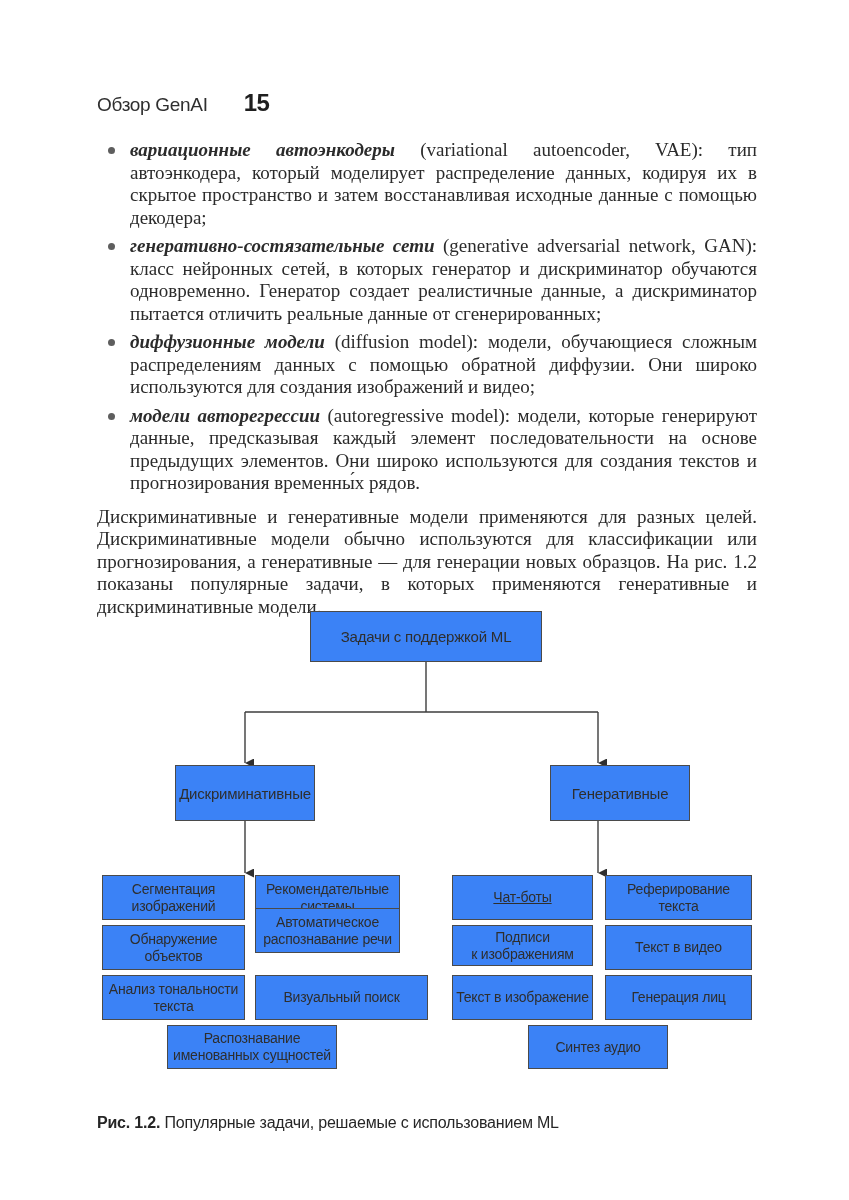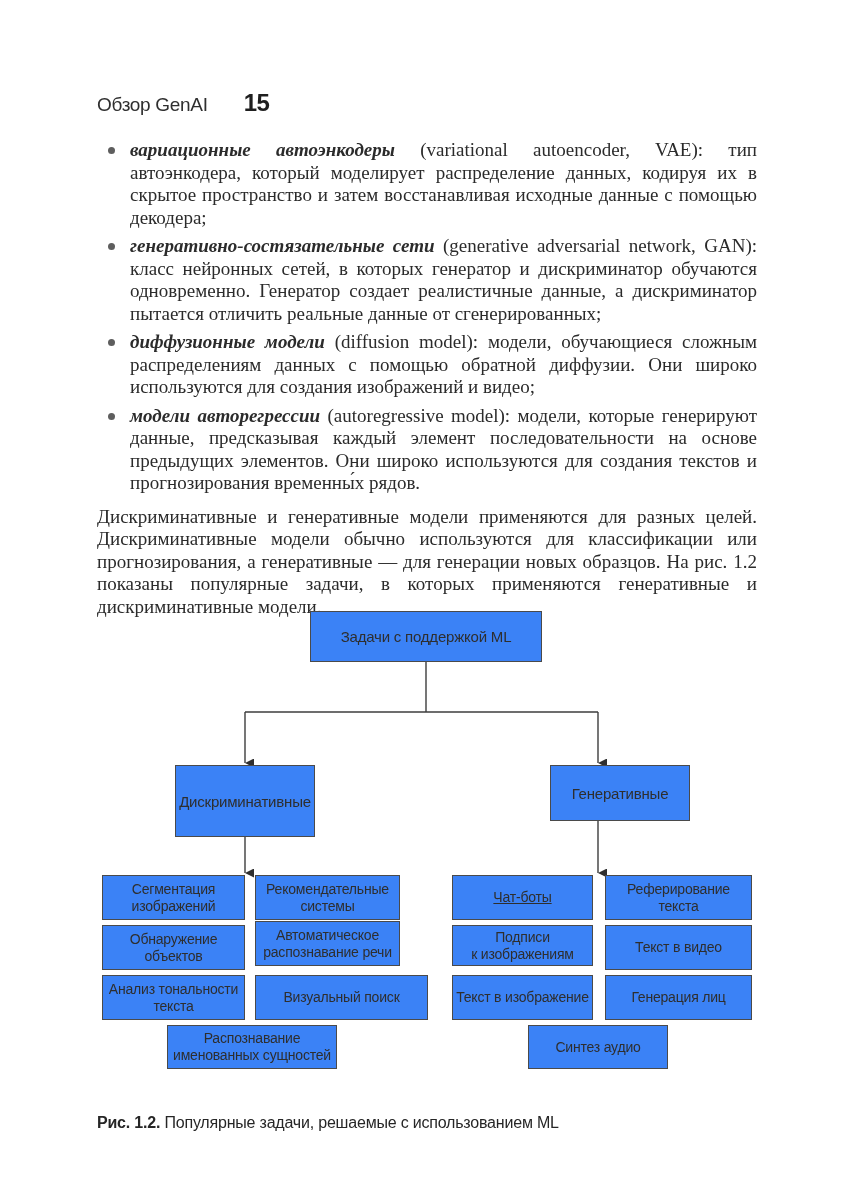--- a/index.html
+++ b/index.html
@@ -31,26 +31,26 @@
     position:absolute;left:95px;top:605px;width:660px;height:470px;
     font-family:"Liberation Sans",sans-serif;color:#2e2e2e;
   }
   .figure svg{position:absolute;left:0;top:0;}
   .node{
     position:absolute;border:1.4px solid #4a4a4a;background:#3b82f6;box-sizing:border-box;
     display:flex;align-items:center;justify-content:center;text-align:center;
     font-size:14px;line-height:17px;white-space:pre-line;letter-spacing:-0.2px;
   }
   .n-root{left:215px;top:6px;width:232px;height:51px;font-size:15px;}
-  .n-disc{left:80px;top:160px;width:140px;height:72px;font-size:15px;}
+  .n-disc{left:80px;top:160px;width:140px;height:56px;font-size:15px;}
   .n-gen{left:455px;top:160px;width:140px;height:56px;font-size:15px;}
   .d1{left:7px;top:270px;width:143px;height:45px;}
   .d2{left:160px;top:270px;width:145px;height:45px;}
   .d3{left:7px;top:320px;width:143px;height:45px;}
-  .d4{left:160px;top:316px;width:145px;height:45px;}
+  .d4{left:160px;top:303px;width:145px;height:45px;}
   .d5{left:7px;top:370px;width:143px;height:45px;}
   .d6{left:160px;top:370px;width:173px;height:45px;text-align:center;}
   .d7{left:72px;top:420px;width:170px;height:44px;}
   .g1{left:357px;top:270px;width:141px;height:45px;text-decoration:underline;}
   .g2{left:510px;top:270px;width:147px;height:45px;}
   .g3{left:357px;top:320px;width:141px;height:41px;}
   .g4{left:510px;top:320px;width:147px;height:45px;}
   .g5{left:357px;top:370px;width:141px;height:45px;}
   .g6{left:510px;top:370px;width:147px;height:45px;}
   .g7{left:433px;top:420px;width:140px;height:44px;}

